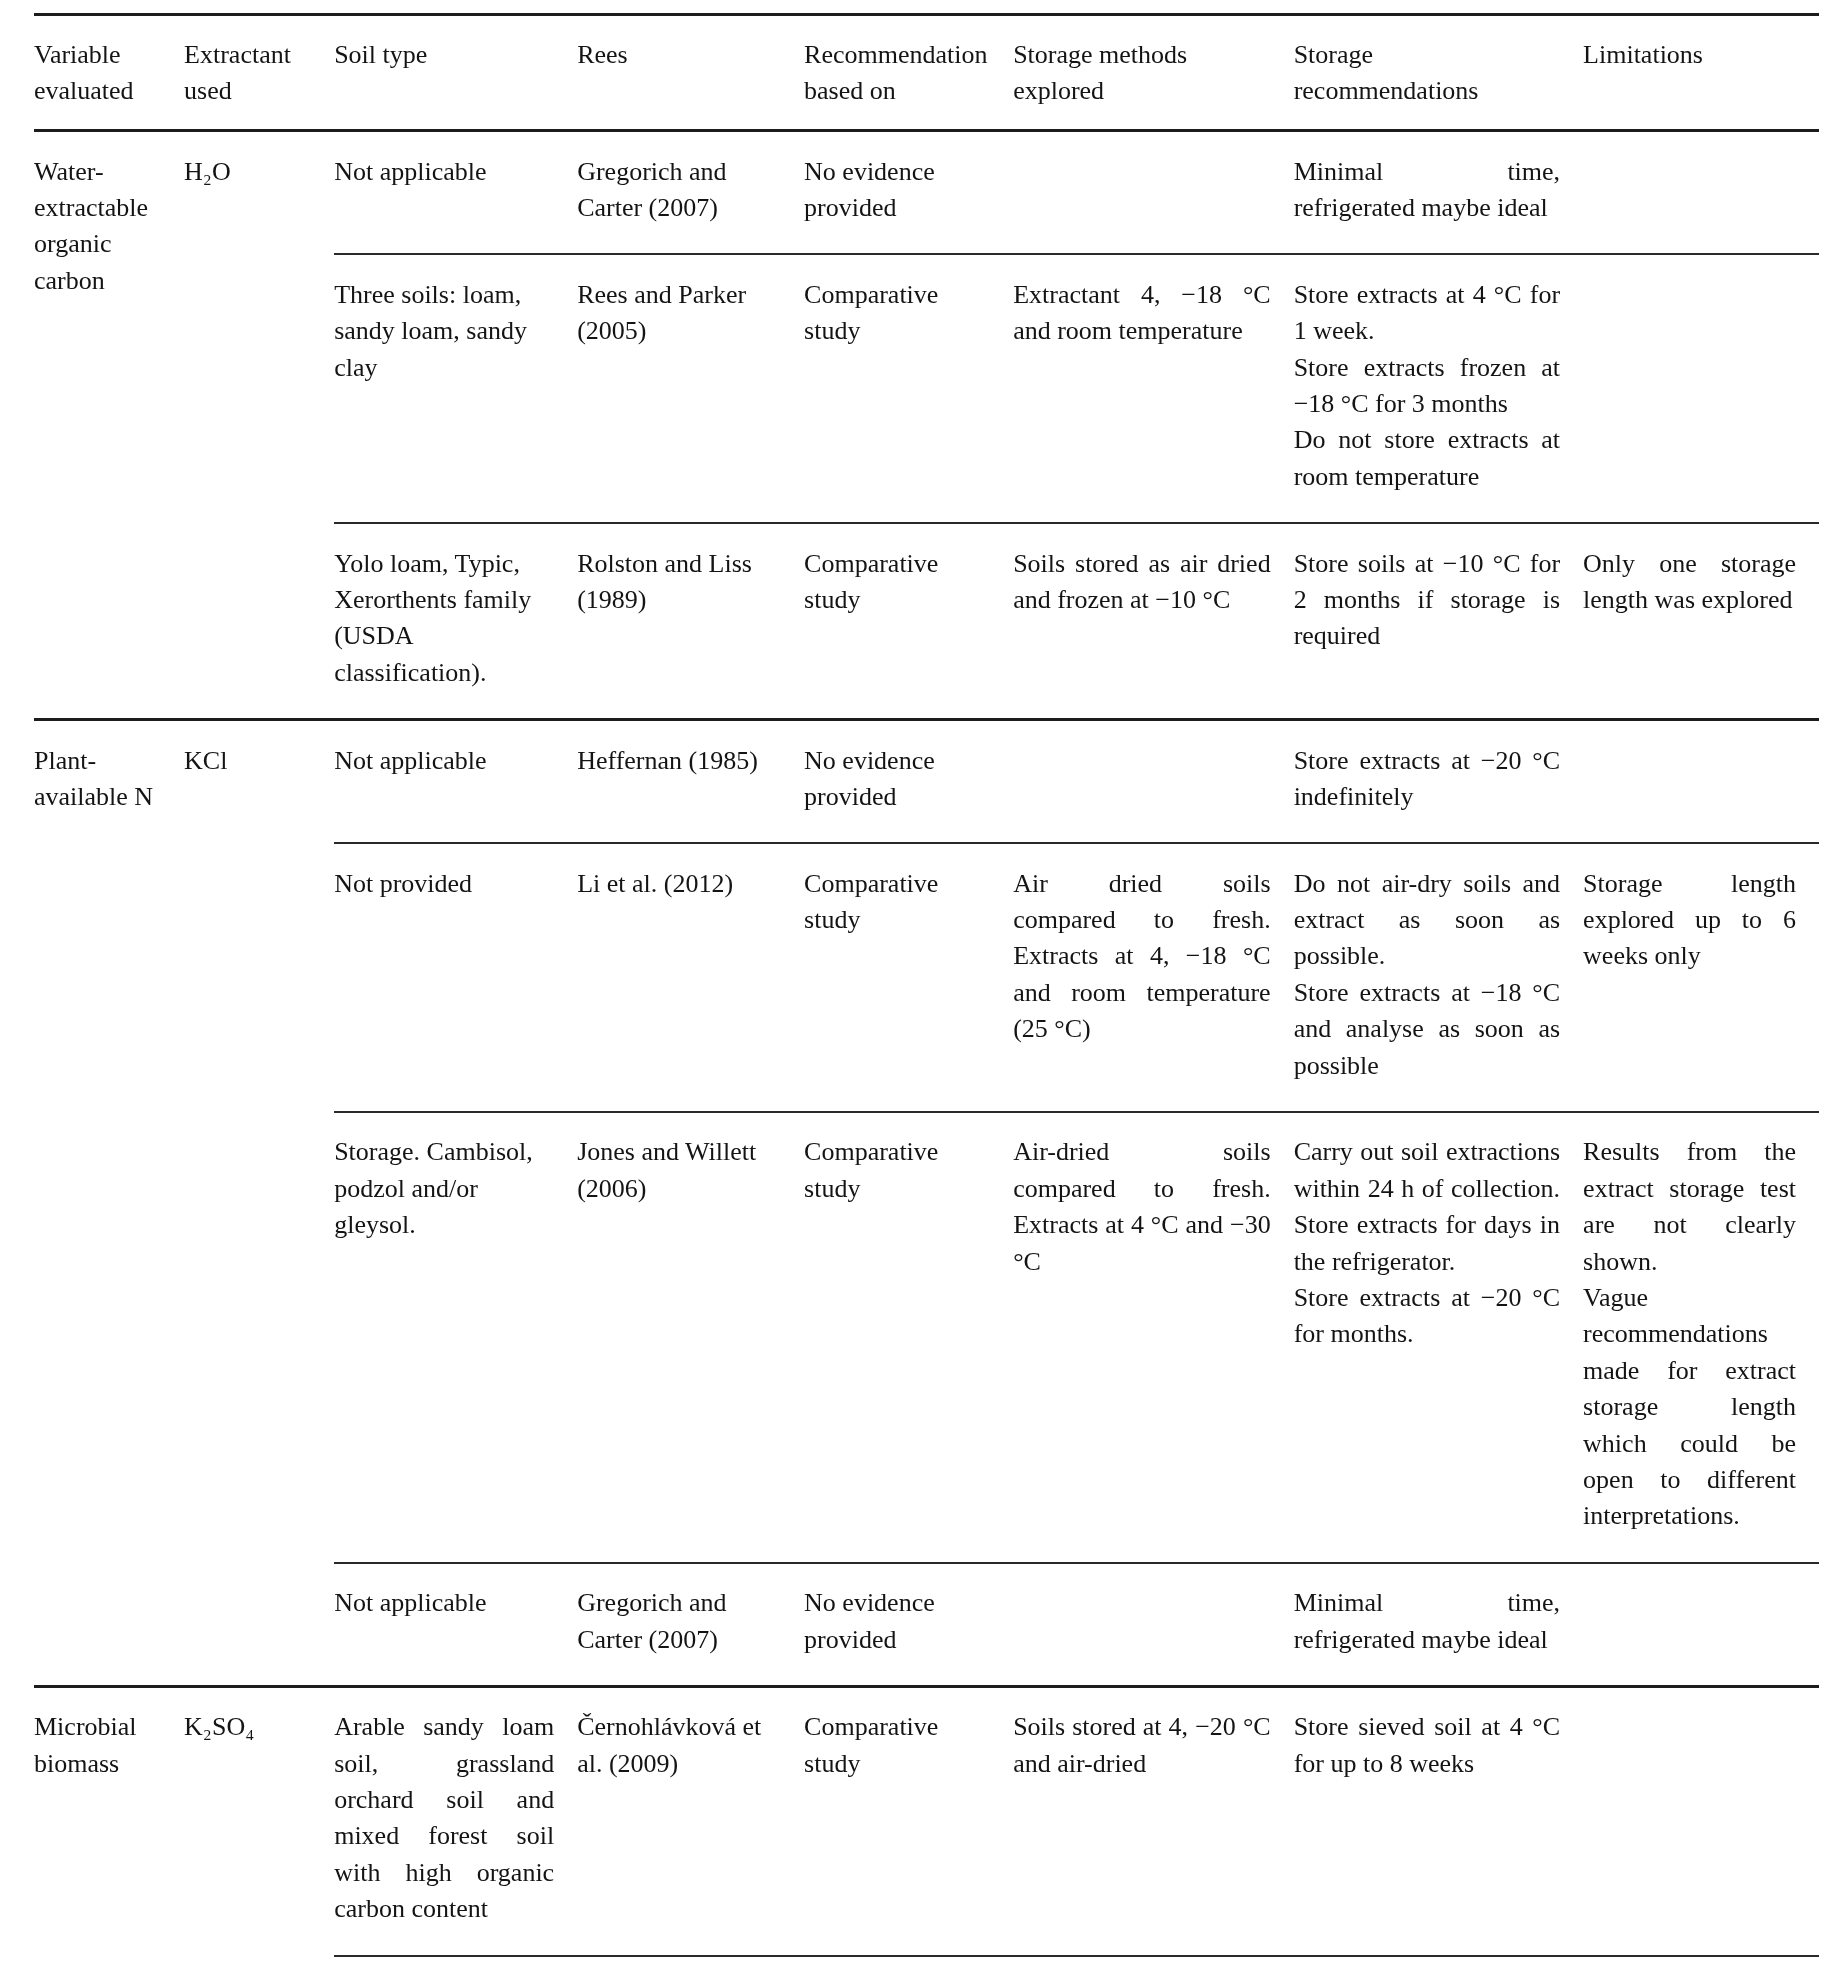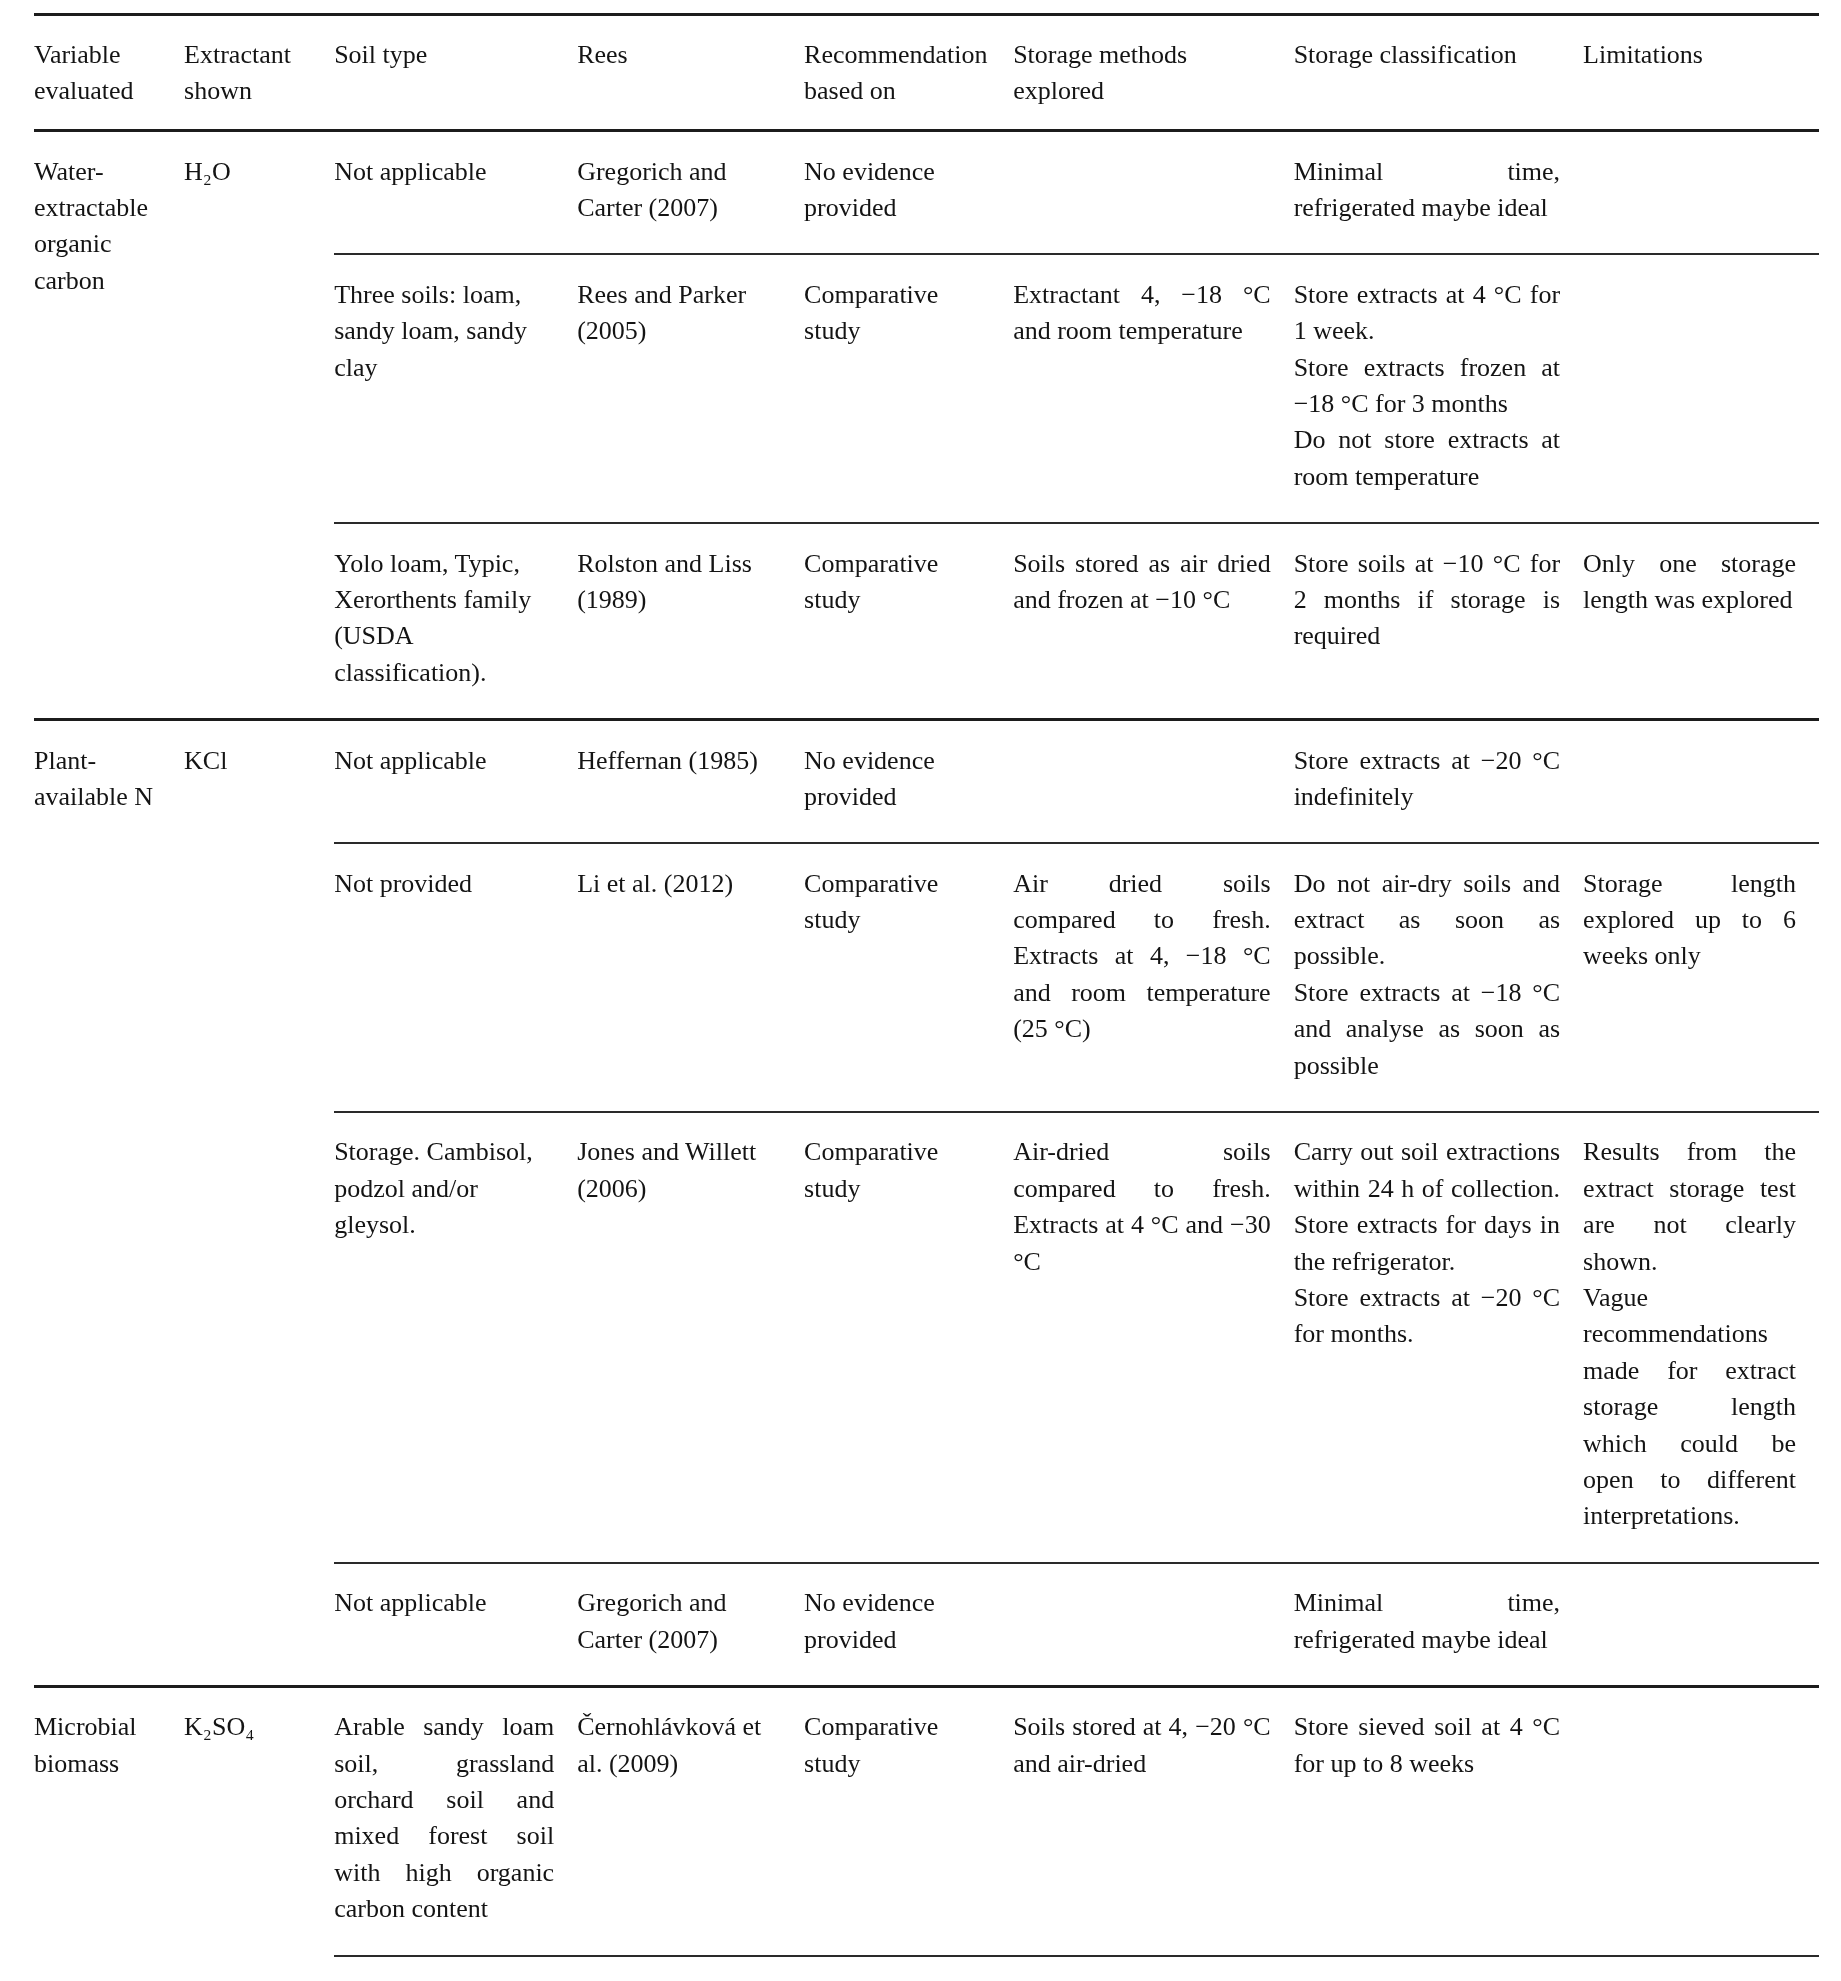--- a/index.html
+++ b/index.html
@@ -62,26 +62,26 @@
         <col class="c3">
         <col class="c4">
       <col class="c5">
         <col class="c6">
         <col class="c7">
         <col class="c8">
     </colgroup>
     <thead>
       <tr>
         <th>Variable evaluated</th>
-        <th>Extractant shown</th>
+        <th>Extractant used</th>
         <th>Soil type</th>
         <th>Rees</th>
         <th>Recommendation based on</th>
         <th>Storage methods explored</th>
-        <th>Storage classification</th>
+        <th>Storage recommendations</th>
         <th>Limitations</th>
       </tr>
     </thead>
 
     <tbody>
       <tr>
         <td rowspan="3">Water-extractable organic carbon</td>
         <td rowspan="3">H₂O</td>
         <td>Not applicable</td>
         <td>Gregorich and Carter (2007)</td>

